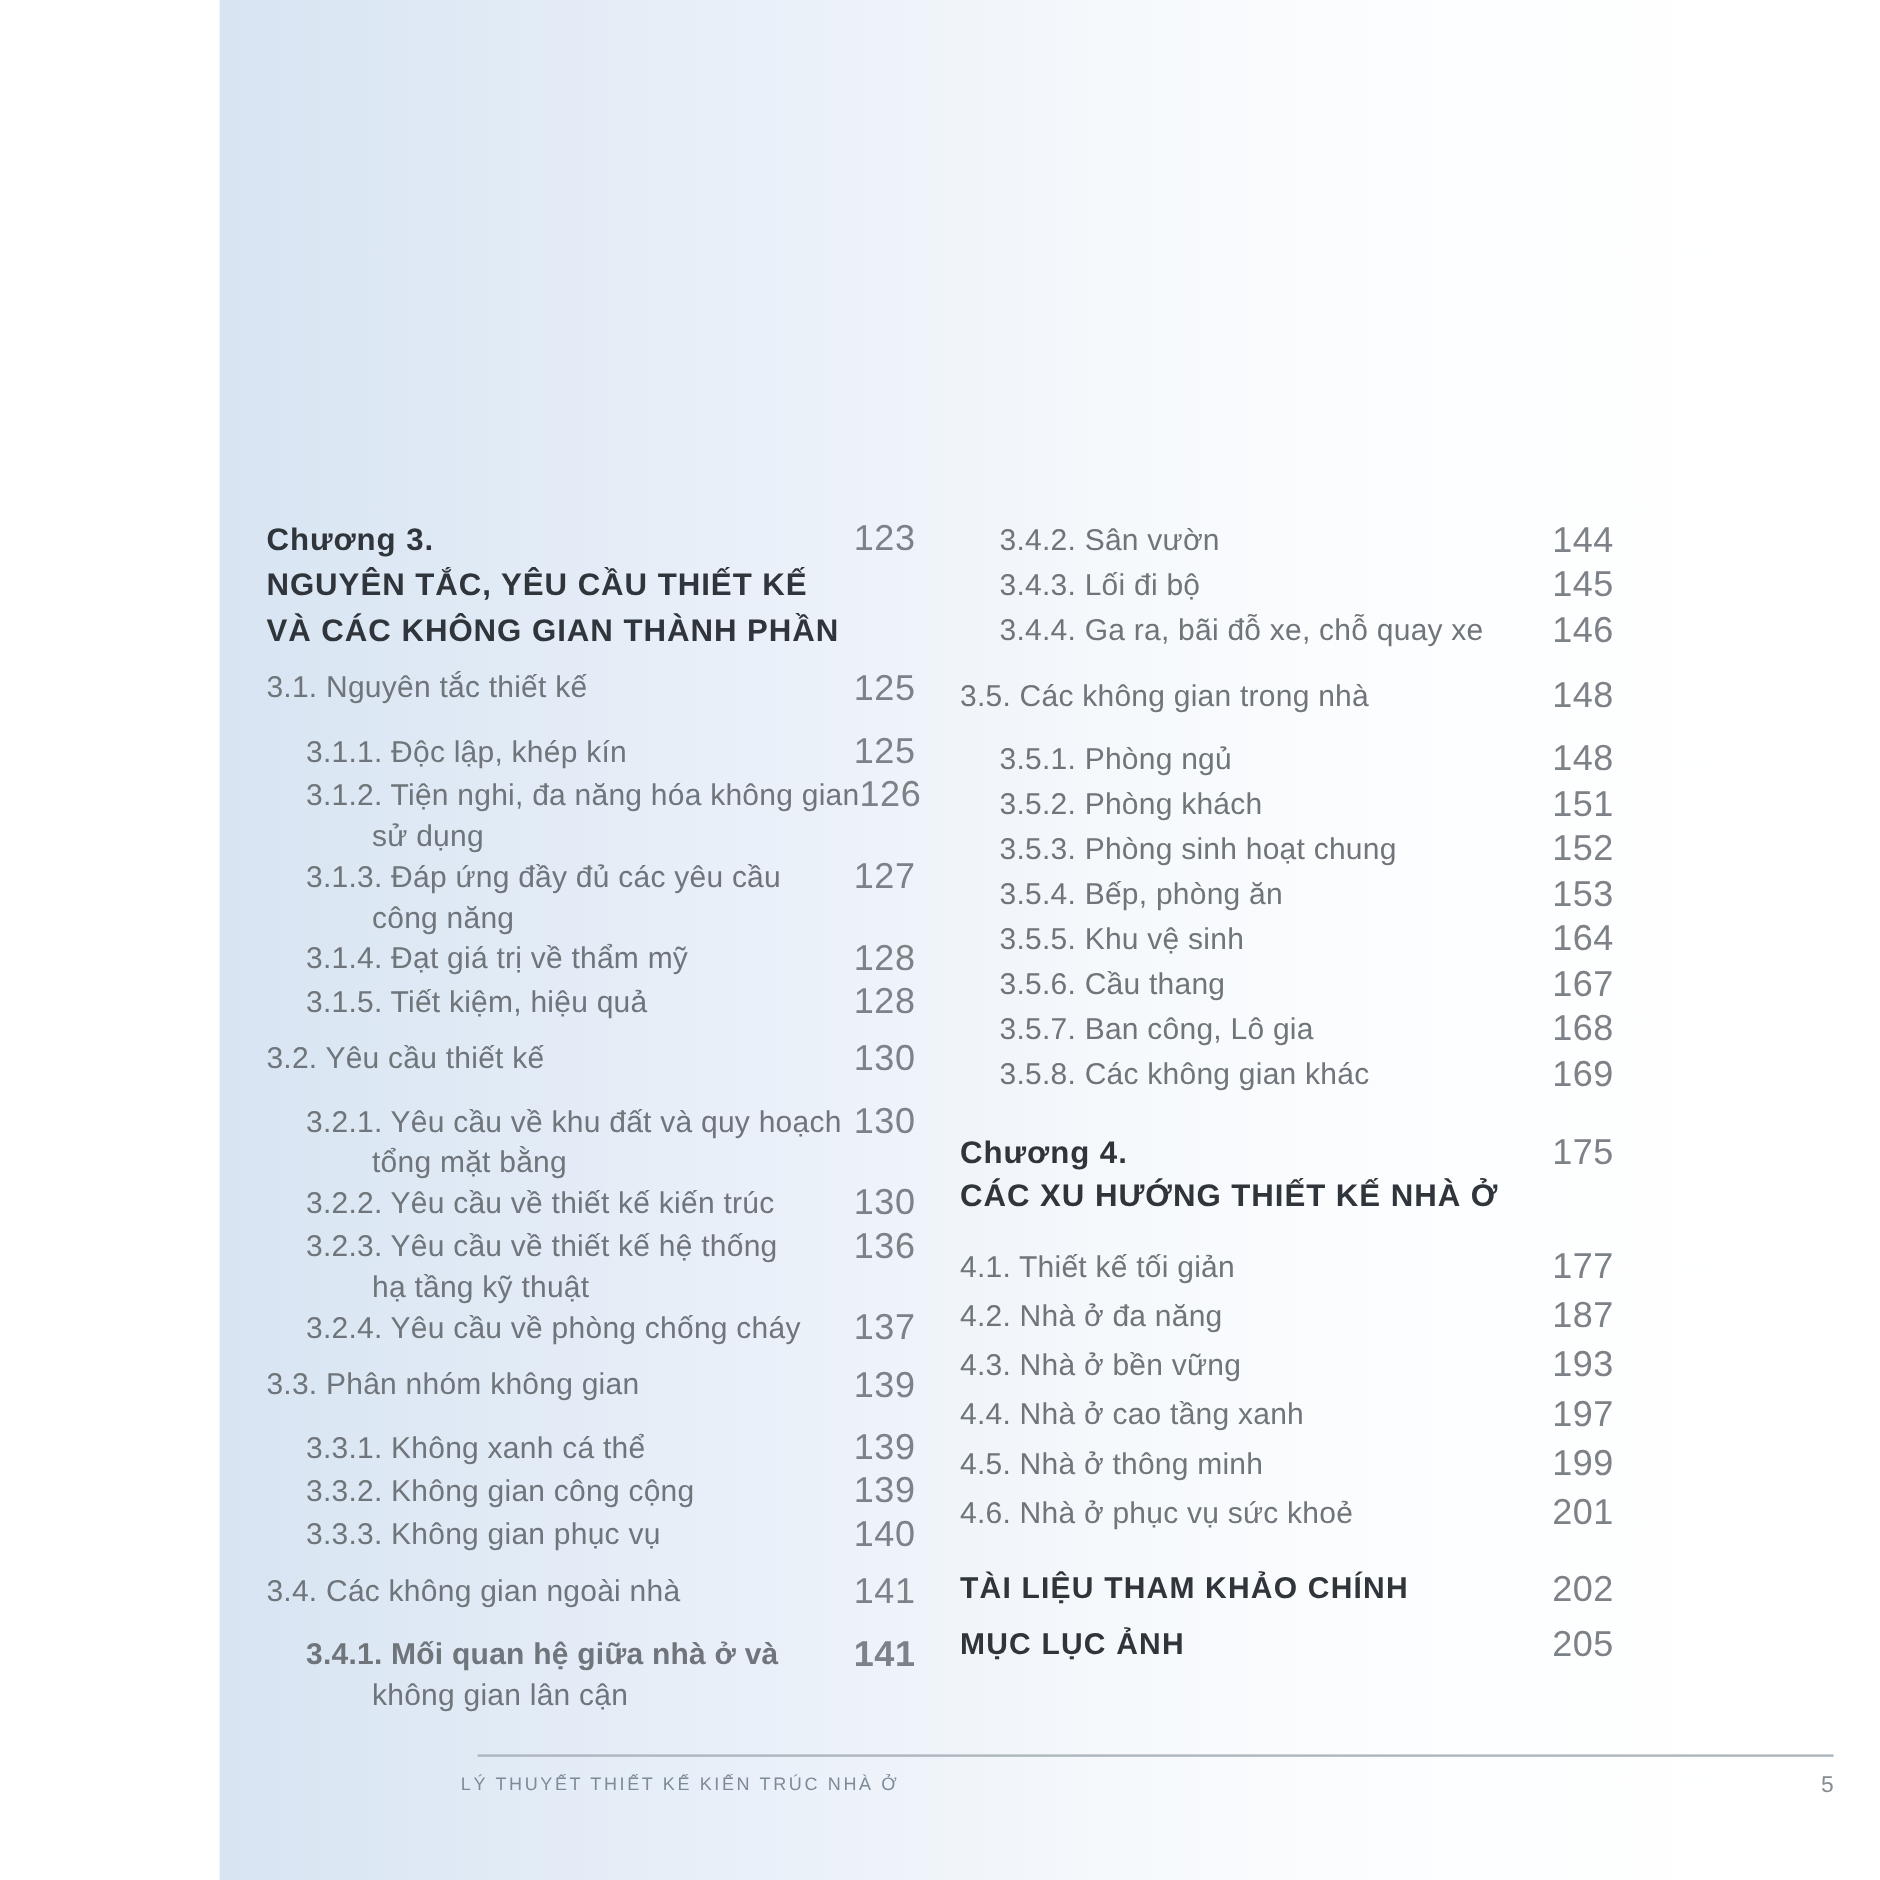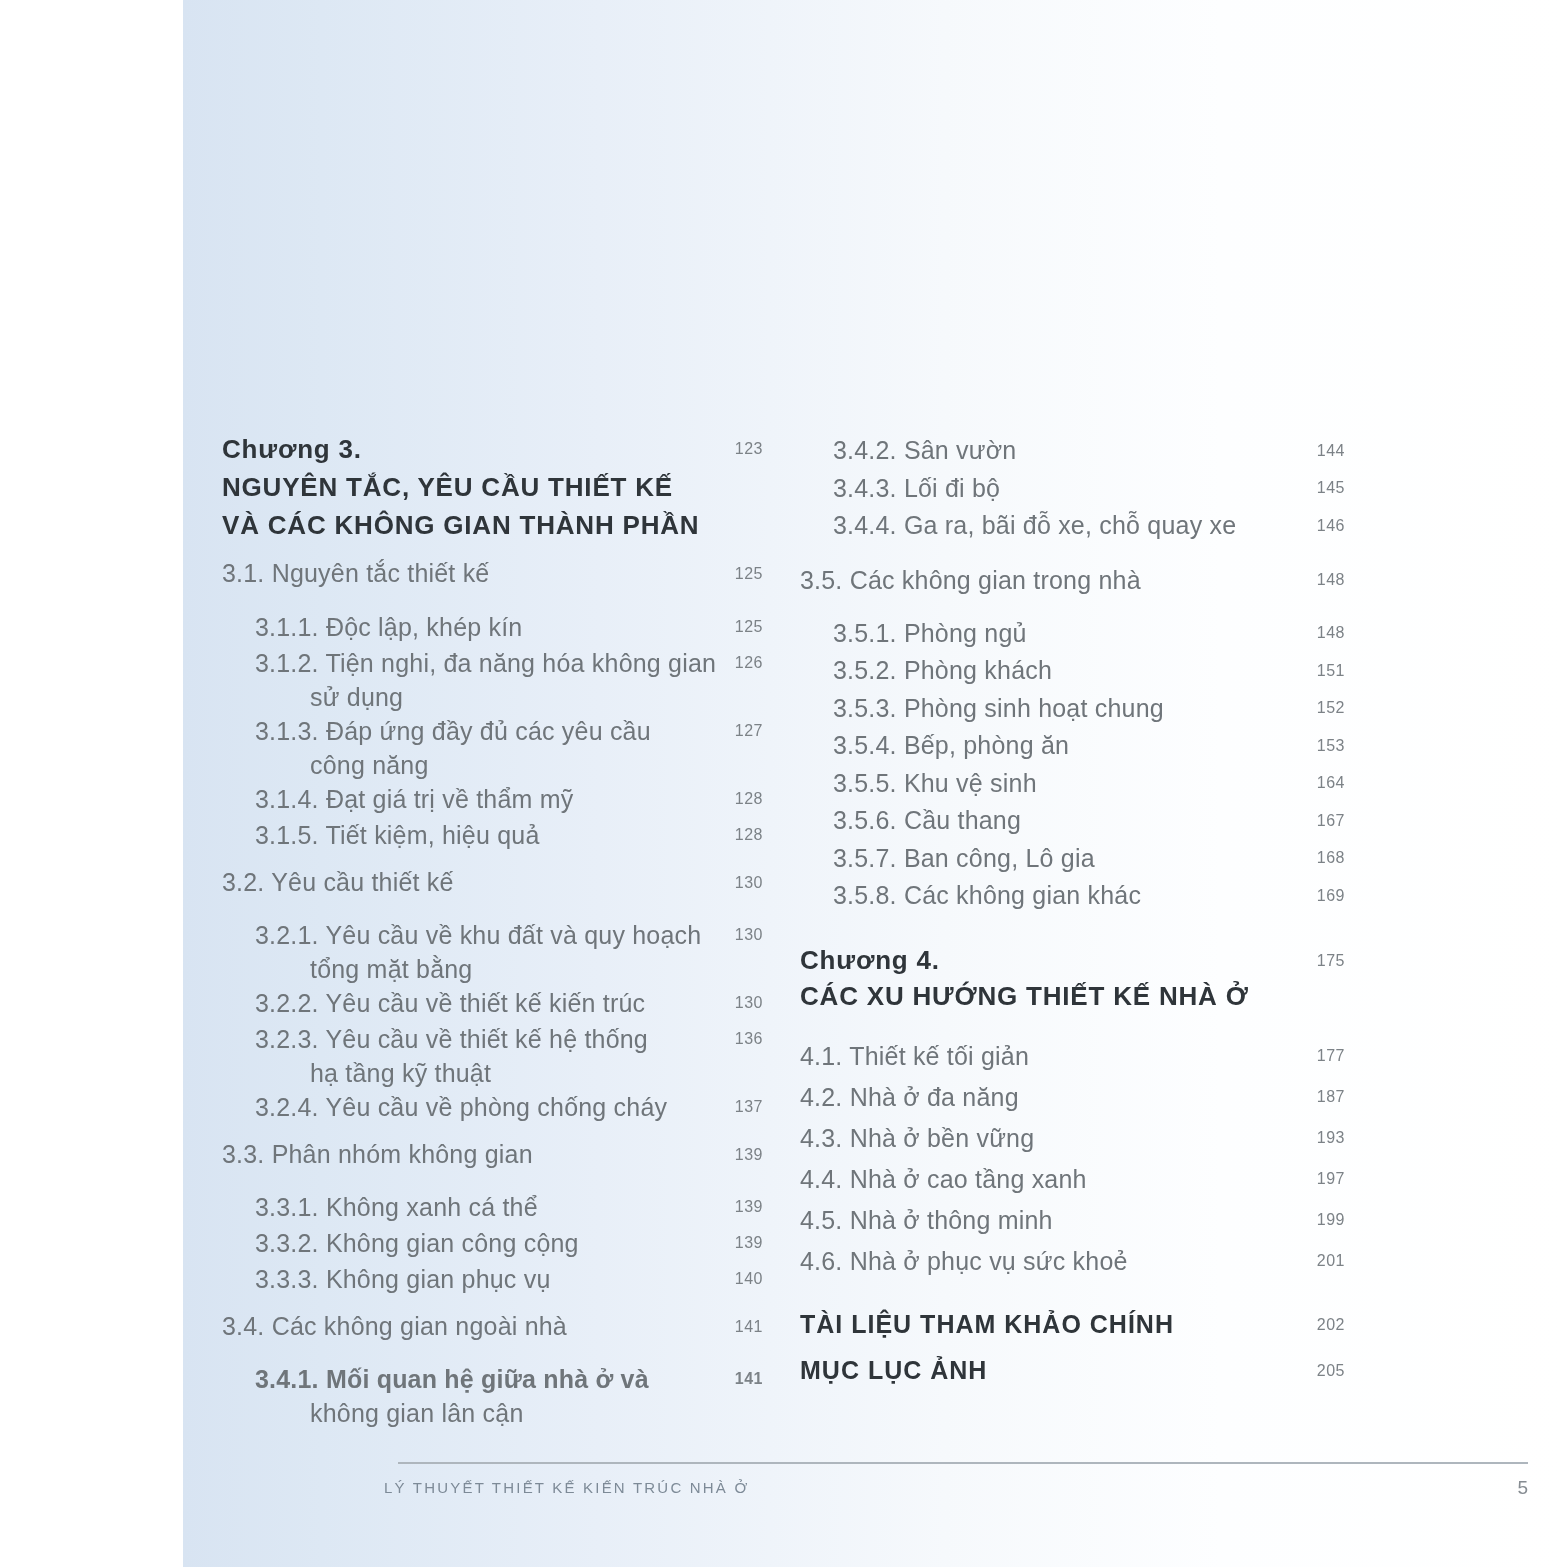--- a/index.html
+++ b/index.html
@@ -21,21 +21,21 @@
   .chapter,.chtitle{height:38px;font-weight:bold;color:#2f353a;font-size:26px;letter-spacing:0.8px;}
   .chapter .pagenum{font-weight:normal;}
   .section{height:37px;color:#6f757a;font-size:25px;letter-spacing:0.2px;}
   .sub{height:36px;color:#6f757a;font-size:25px;letter-spacing:0.2px;padding-left:33px;}
   .cont{height:32px;color:#6f757a;font-size:25px;letter-spacing:0.2px;padding-left:88px;}
   .sec4{height:41px;color:#6f757a;font-size:25px;letter-spacing:0.2px;}
   .ref{height:40px;font-weight:bold;color:#2f353a;font-size:25px;letter-spacing:1px;}
   .ref .pagenum{font-weight:normal;text-align:right;}
   .toc-col-right .sub{height:37.5px;}
   .toc-col-right .chapter,.toc-col-right .chtitle{height:36px;}
-  .pagenum{color:#7c8287;font-size:16px;letter-spacing:0.5px;}
+  .pagenum{color:#7c8287;font-size:30px;letter-spacing:0.5px;}
   
   .footer-rule{position:absolute;left:215px;top:1462px;width:1130px;height:2px;background:#aeb6bd;}
   .footer-title{position:absolute;left:201px;top:1479px;font-size:15px;letter-spacing:2.2px;color:#7d8a97;}
   .footer-page{position:absolute;left:1295px;top:1477px;width:50px;text-align:right;font-size:19px;color:#868c92;}
 </style>
 </head>
 <body>
 
 <div class="page">
   <div class="footer-rule"></div>

